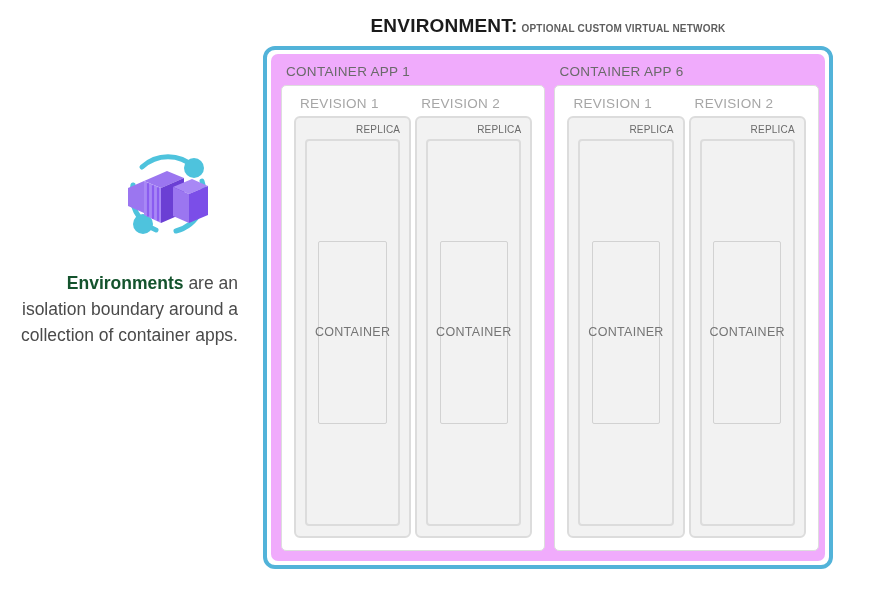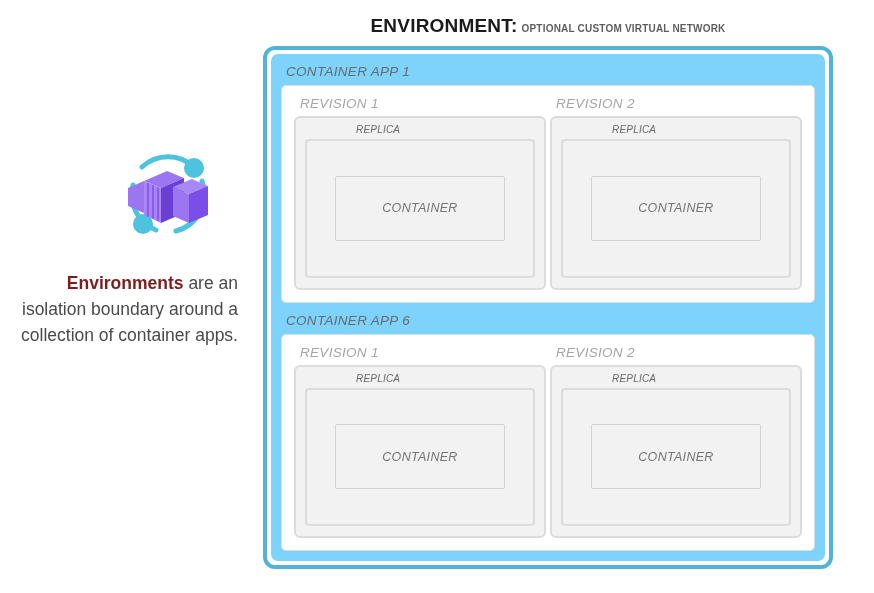--- a/index.html
+++ b/index.html
@@ -38,21 +38,21 @@
     top: 270px;
     width: 228px;
     text-align: right;
     font-size: 17.5px;
     line-height: 26px;
     color: #4a4a4a;
     font-family: "Liberation Sans", sans-serif;
   }
   #caption .caption-strong {
     font-weight: bold;
-    color: #7f1d1d;
+    color: #14532d;
   }
 
   
   #env-title {
     position: absolute;
     left: 262px;
     top: 15px;
     width: 572px;
     text-align: center;
     white-space: nowrap;
@@ -82,27 +82,26 @@
     border: 4px solid #52b3d9;
     border-radius: 12px;
     background: #ffffff;
     padding: 4px;
   }
 
   #environment-inner {
     width: 100%;
     height: 100%;
     box-sizing: border-box;
-    background: #7dd3fc;
+    background: #f0abfc;
     border-radius: 7px;
     padding: 9px 10px 10px 10px;
     display: flex;
-    flex-direction: column;
+    flex-direction: row;
     gap: 9px;
-    font-style: italic;
   }
 
   
   .container-app {
     display: flex;
     flex-direction: column;
     flex: 1 1 0;
     min-height: 0;
   }
   .container-app-label {

